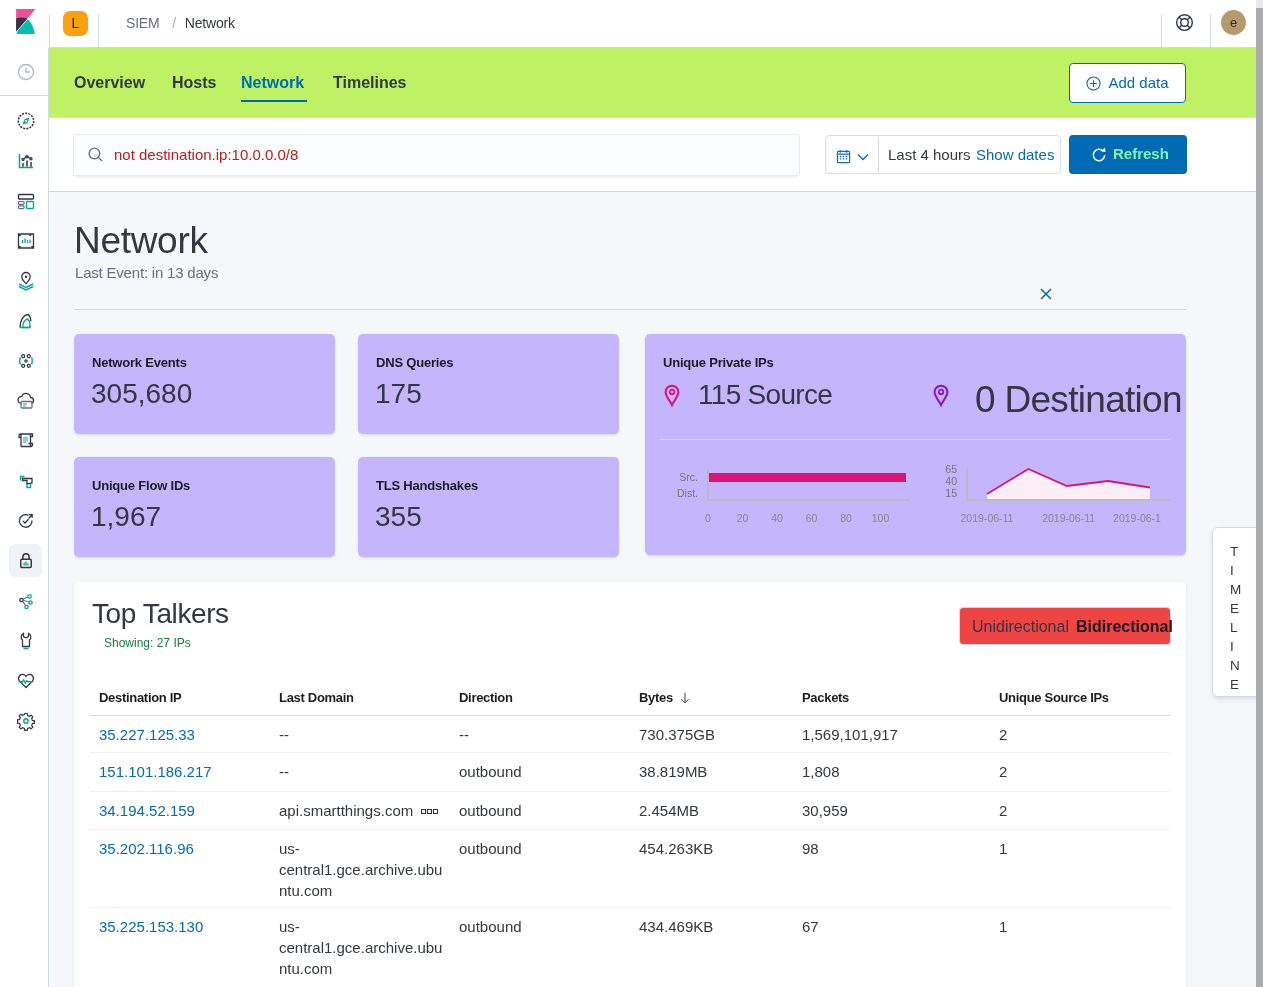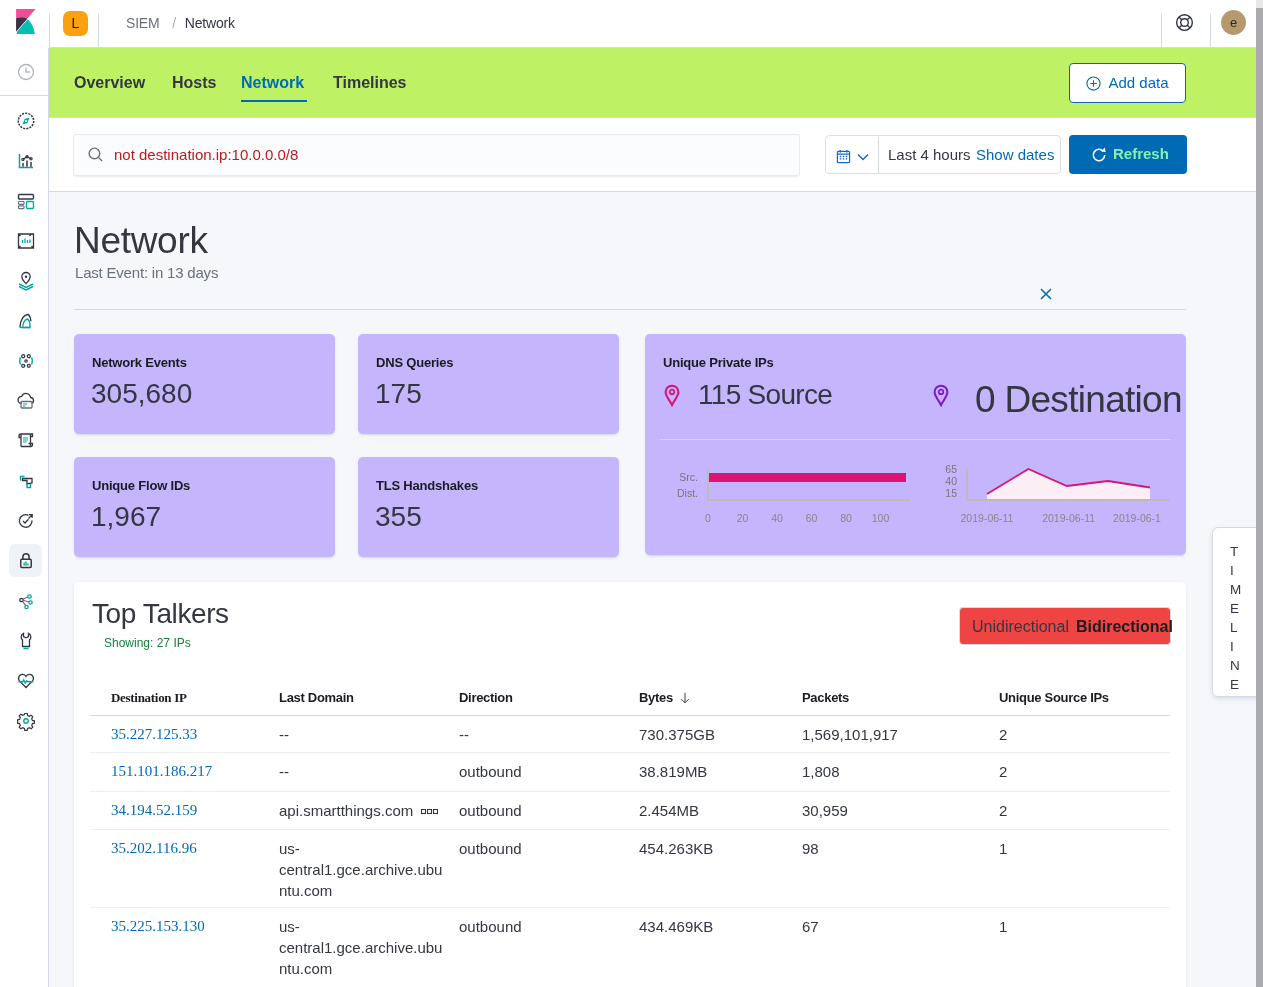--- a/index.html
+++ b/index.html
@@ -61,21 +61,21 @@
 #toggle .t1 { position:absolute; left:12px; top:10px; color:#343741; }
 #toggle .t2 { position:absolute; left:116px; top:10px; color:#1A1C21; font-weight:700; }
 
 
 #tbl { position:absolute; left:16px; top:100px; width:1080px; }
 .th { position:absolute; font-size:13px; font-weight:700; color:#1A1C21; top:8px; letter-spacing:-0.3px; line-height:1.2; }
 .hrow { position:absolute; left:0; top:0; width:1080px; height:34px; border-bottom:1px solid #D3DAE6; }
 .trow { position:absolute; left:0; width:1080px; border-bottom:1px solid #EDEFF3; }
 .td { position:absolute; top:8px; font-size:15px; color:#343741; line-height:21px; }
 .td.ip { color:#006BB4;text-align:center; }
-.c1{left:21px;font-family:Liberation Serif, serif;} .c2{left:189px;} .c3{left:369px;} .c4{left:549px;} .c5{left:712px;} .c6{left:909px;}
+.c1{left:9px;} .c2{left:189px;} .c3{left:369px;} .c4{left:549px;} .c5{left:712px;} .c6{left:909px;}
 
 
 #timeline { position:absolute; left:1212px; top:527px; width:60px; height:170px; background:#fff; border:1px solid #D3DAE6; border-radius:6px; box-shadow:0 2px 4px rgba(152,162,179,.3); z-index:40; }
 #timeline div { position:absolute; left:17px; top:14px; font-size:13.5px; color:#343741; line-height:19px; }
 
 
 #sbar { position:absolute; left:1256px; top:0; width:7px; height:987px; background:#E8E8E8; z-index:50; }
 #sthumb { position:absolute; left:0; top:8px; width:7px; height:979px; background:#ABABAF; }
 </style>
 </head>

